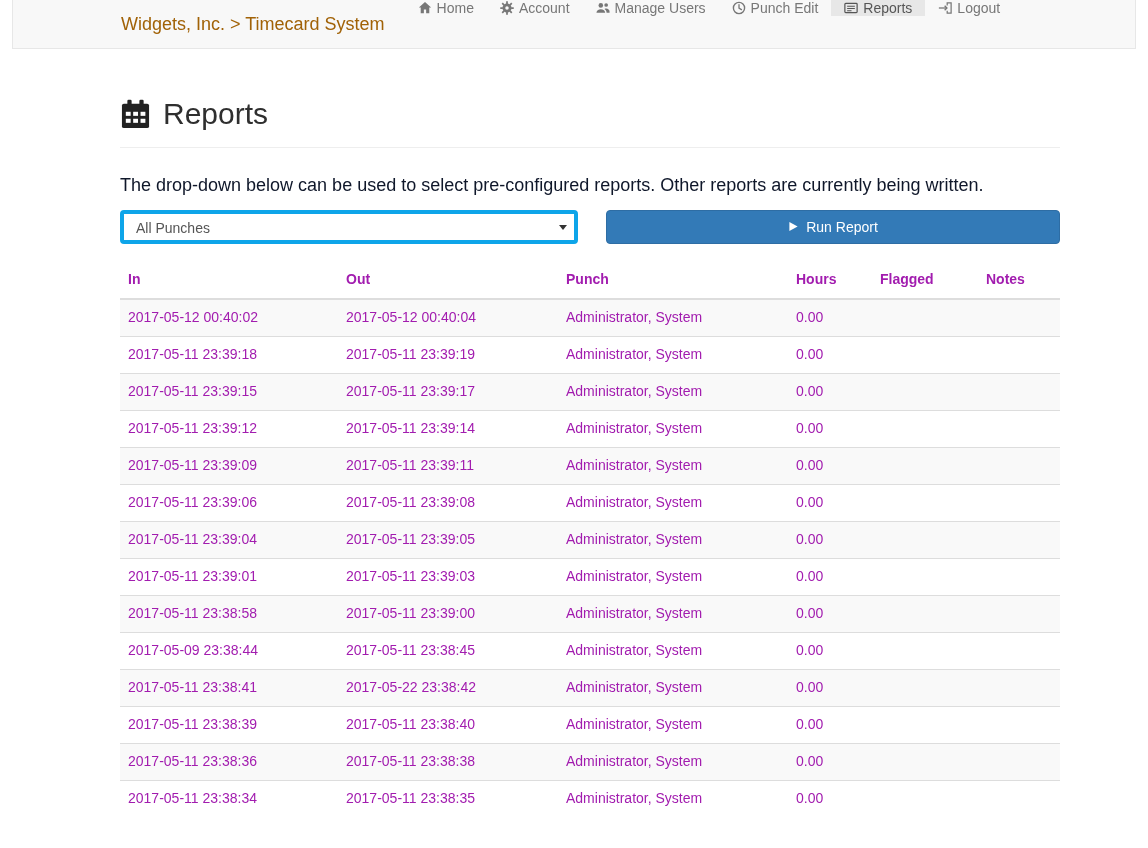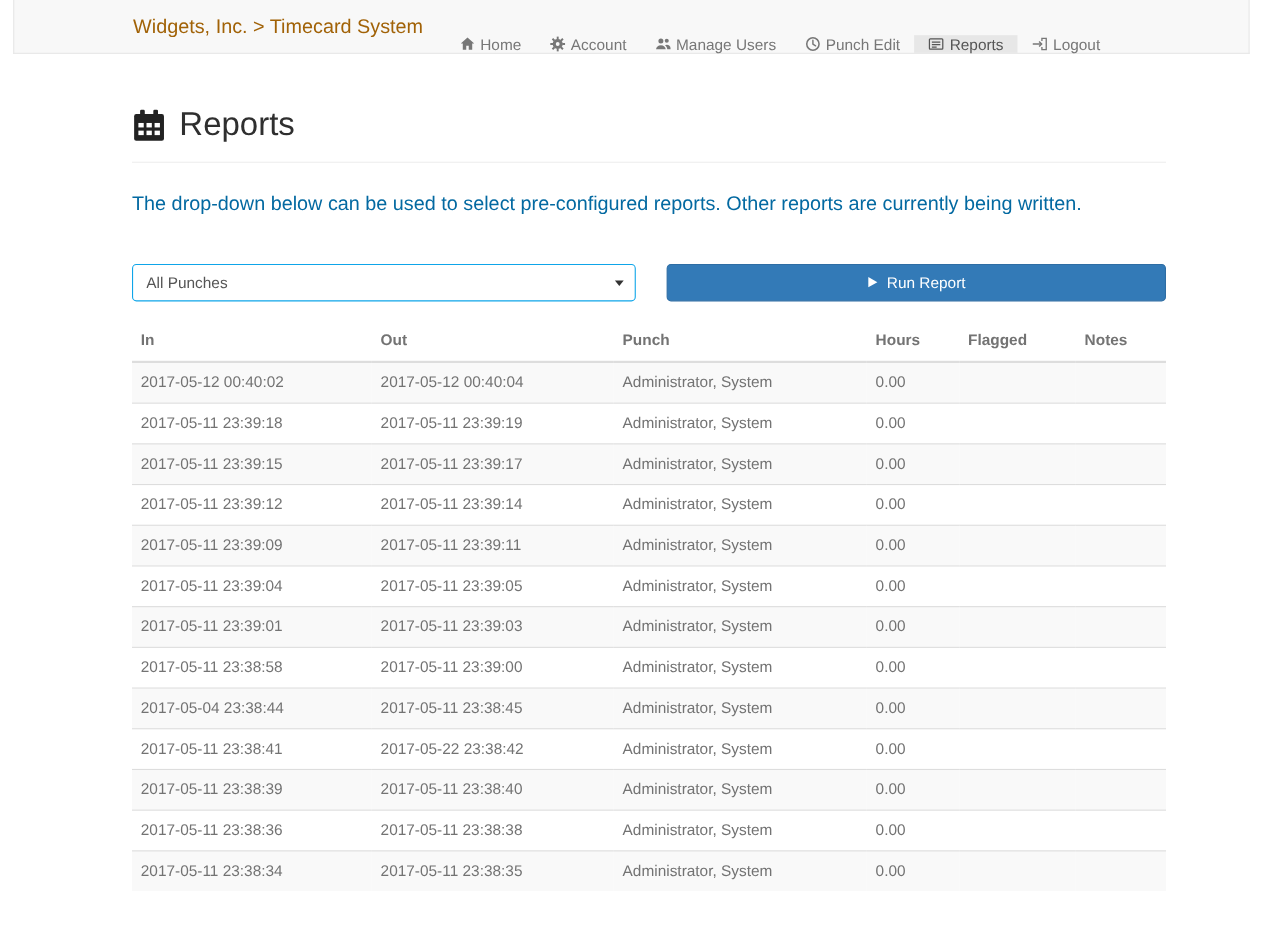--- a/index.html
+++ b/index.html
@@ -25,21 +25,21 @@
     height: 100%;
   }
   .brand {
     display: flex;
     align-items: center;
     font-size: 18px;
     color: #a16207;
     padding-right: 20px;
     white-space: nowrap;
   }
-  .nav-links { display: flex; align-items: flex-end; }
+  .nav-links { display: flex; align-items: flex-start; }
   .nav-item {
     display: flex;
     align-items: center;
     gap: 5px;
     padding: 0 13px;
     font-size: 14px;
     color: #777;
     text-decoration: none;
     cursor: pointer;
     white-space: nowrap;
@@ -64,40 +64,40 @@
   }
   .page-header .hdr-icon { display: inline-flex; color: #222; }
   hr.header-rule {
     border: none;
     border-top: 1px solid #eee;
     margin: 16px 0 24px 0;
   }
   .description {
     font-size: 18px;
     line-height: 1.55;
-    color: #0369a1;
-    margin-bottom: 40px;
+    color: #0f172a;
+    margin-bottom: 10px;
   }
 
   
   .controls {
     display: flex;
     justify-content: space-between;
     margin-bottom: 18px;
   }
   .select-wrap { position: relative; width: 458px; }
   select.report-select {
     width: 100%;
     height: 34px;
     padding: 6px 12px;
     font-size: 14px;
     font-family: "Liberation Sans", sans-serif;
     color: #555;
     background: #fff;
-    border: 1px solid #0ea5e9;
+    border: 4px solid #0ea5e9;
     border-radius: 4px;
     -webkit-appearance: none;
     appearance: none;
     cursor: pointer;
   }
   .select-caret {
     position: absolute;
     right: 11px; top: 15px;
     width: 0; height: 0;
     border-left: 4px solid transparent;
@@ -119,21 +119,21 @@
     justify-content: center;
     gap: 7px;
     cursor: pointer;
   }
 
   
   table.punches {
     width: 940px;
     border-collapse: collapse;
     font-size: 14px;
-    color: #737373;
+    color: #a21caf;
     table-layout: fixed;
   }
   table.punches th {
     text-align: left;
     font-weight: bold;
     padding: 8px 8px;
     border-bottom: 2px solid #ddd;
     line-height: 1.42857;
   }
   table.punches td {
@@ -326,20 +326,28 @@
         </tr>
         <tr>
           <td>2017-05-11 23:39:09</td>
           <td>2017-05-11 23:39:11</td>
           <td>Administrator, System</td>
           <td>0.00</td>
           <td></td>
           <td></td>
         </tr>
         <tr>
+          <td>2017-05-11 23:39:06</td>
+          <td>2017-05-11 23:39:08</td>
+          <td>Administrator, System</td>
+          <td>0.00</td>
+          <td></td>
+          <td></td>
+        </tr>
+        <tr>
           <td>2017-05-11 23:39:04</td>
           <td>2017-05-11 23:39:05</td>
           <td>Administrator, System</td>
           <td>0.00</td>
           <td></td>
           <td></td>
         </tr>
         <tr>
           <td>2017-05-11 23:39:01</td>
           <td>2017-05-11 23:39:03</td>
@@ -350,21 +358,21 @@
         </tr>
         <tr>
           <td>2017-05-11 23:38:58</td>
           <td>2017-05-11 23:39:00</td>
           <td>Administrator, System</td>
           <td>0.00</td>
           <td></td>
           <td></td>
         </tr>
         <tr>
-          <td>2017-05-04 23:38:44</td>
+          <td>2017-05-09 23:38:44</td>
           <td>2017-05-11 23:38:45</td>
           <td>Administrator, System</td>
           <td>0.00</td>
           <td></td>
           <td></td>
         </tr>
         <tr>
           <td>2017-05-11 23:38:41</td>
           <td>2017-05-22 23:38:42</td>
           <td>Administrator, System</td>

